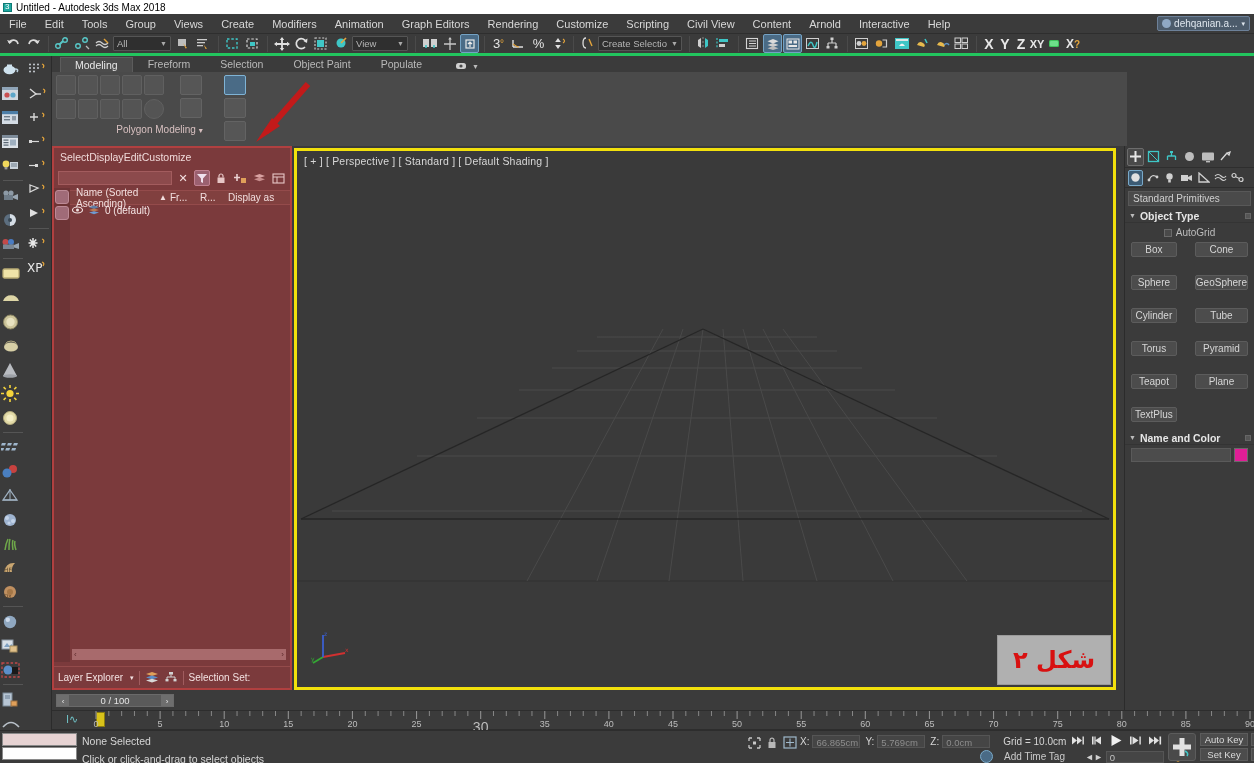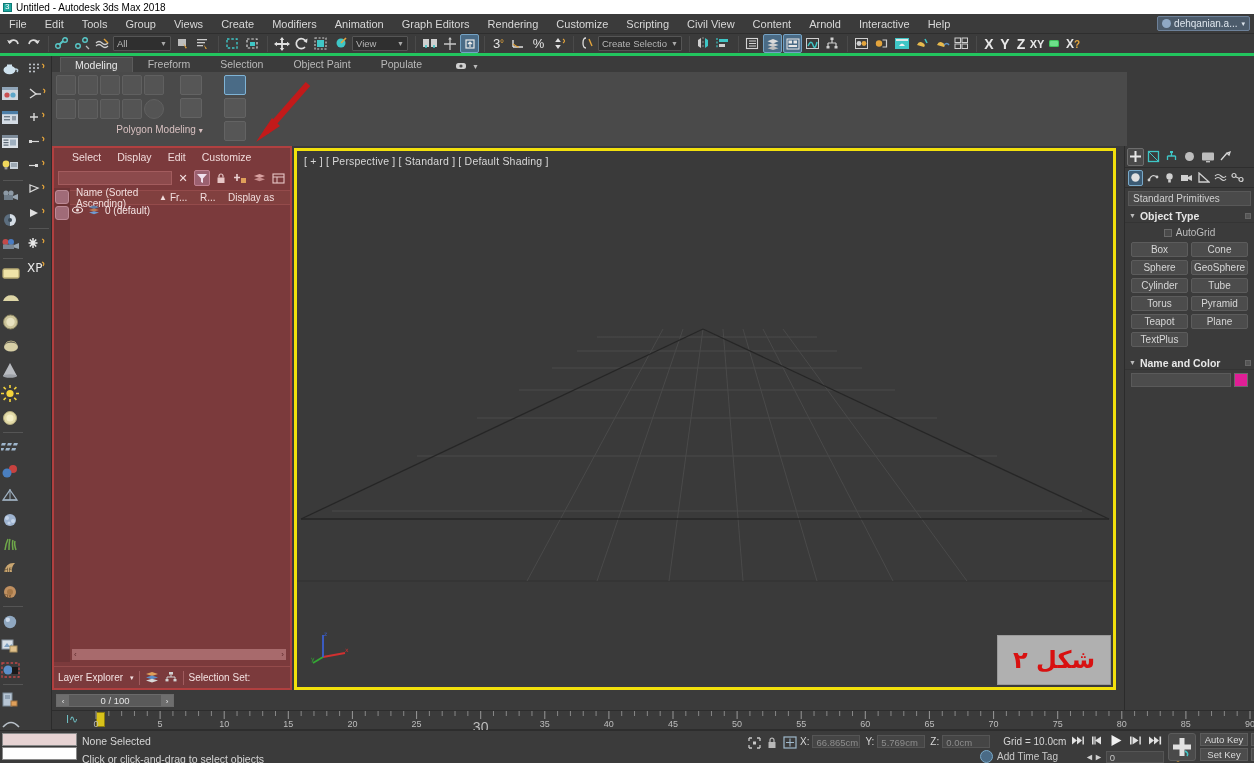--- a/index.html
+++ b/index.html
@@ -92,21 +92,21 @@
   .ltcol.a{left:0;}
   .ltcol.b{left:26px;}
   .lt{width:24px;height:23px;margin:0 auto 1px auto;display:flex;align-items:center;justify-content:flex-start;cursor:default;}
   .ltsep{height:1px;background:#555;margin:3px 3px;}
 
   
   .explorer{
     position:absolute;left:52px;top:146px;width:240px;height:544px;
     background:#7b3a3c; border:2px solid #b04040;
   }
-  .exp-menu{height:18px;display:flex;align-items:center;padding-left:18px;gap:16px;
+  .exp-menu{height:18px;display:flex;align-items:center;padding-left:6px;
     font-size:10.5px;color:#f0dada;}
   .exp-tool{height:24px;display:flex;align-items:center;padding:0 4px;gap:3px;}
   .exp-search{flex:1;height:14px;background:#8c4a4c;border:1px solid #a35c5e;}
   .exp-ti{width:16px;height:16px;display:flex;align-items:center;justify-content:center;font-size:11px;color:#f3e0e0;}
   .exp-ti.on{background:#9b6070;border:1px solid #c08090;border-radius:2px;}
   .exp-head{height:15px;display:flex;align-items:center;background:#81403f;
     border-top:1px solid #944b4b;border-bottom:1px solid #944b4b;font-size:10px;color:#f2dede;}
   .exp-head .c1{flex:1;padding-left:22px;}
   .exp-head .c2{width:30px;}
   .exp-head .c3{width:28px;}
@@ -149,21 +149,21 @@
   .cp-combo{margin:3px 3px;height:15px;background:#4a4a4a;border:1px solid #585858;
     display:flex;align-items:center;padding:0 4px;font-size:10px;color:#cfcfcf;}
   .rollup{margin-top:3px;}
   .rollup-hd{height:14px;display:flex;align-items:center;padding-left:4px;gap:4px;
     font-size:10.5px;font-weight:bold;color:#e6e6e6;border-bottom:1px solid #343434;}
   .rollup-hd .tri{font-size:7px;color:#bbb;}
   .rollup-hd .gr{margin-left:auto;margin-right:3px;width:6px;height:6px;background:#555;border:1px solid #666;}
   .rollup-body{padding:4px 6px 6px 6px;background:#3b3b3b;}
   .autogrid{display:flex;align-items:center;justify-content:center;gap:4px;font-size:10px;color:#bdbdbd;margin-bottom:4px;}
   .autogrid .chk{width:8px;height:8px;background:#4a4a4a;border:1px solid #6a6a6a;}
-  .otgrid{display:grid;grid-template-columns:1fr 1fr;gap:3px;}
+  .otgrid{display:grid;grid-template-columns:1fr 1fr;gap:18px;}
   .otbtn{height:15px;background:#4c4c4c;border:1px solid #5c5c5c;border-radius:2px;
     display:flex;align-items:center;justify-content:center;font-size:10px;color:#d6d6d6;}
   .namecolor{display:flex;gap:3px;align-items:center;padding:3px 6px;}
   .nameinput{flex:1;height:14px;background:#4c4c4c;border:1px solid #5a5a5a;}
   .colorswatch{width:14px;height:14px;background:#e01e96;border:1px solid #6a6a6a;}
 
   
   .framefield{position:absolute;left:56px;top:694px;width:118px;height:13px;background:#5a5a5a;
     border:1px solid #6a6a6a;display:flex;align-items:center;font-size:9.5px;color:#e4e4e4;}
   .framefield .ar{width:12px;text-align:center;background:#6e6e6e;height:100%;line-height:13px;font-size:8px;}
@@ -178,21 +178,21 @@
     border-top:1px solid #2d2d2d;}
   .sb-box{position:absolute;left:2px;top:2px;width:75px;height:13px;background:#e7d3d3;border:1px solid #8a8a8a;}
   .sb-box2{position:absolute;left:2px;top:16px;width:75px;height:13px;background:#ffffff;border:1px solid #8a8a8a;}
   .sb-t1{position:absolute;left:82px;top:4px;font-size:10.5px;color:#d6d6d6;}
   .sb-t2{position:absolute;left:82px;top:22px;font-size:10.5px;color:#d6d6d6;}
   .coordwrap{position:absolute;left:748px;top:4px;display:flex;align-items:center;gap:5px;}
   .coordfield{display:flex;align-items:center;gap:3px;font-size:10px;color:#d6d6d6;}
   .coordfield .v{width:48px;height:13px;background:#454545;border:1px solid #555;
     font-size:9.5px;color:#8d8d8d;padding-left:3px;line-height:13px;}
   .gridlbl{font-size:10px;color:#d6d6d6;margin-left:8px;}
-  .addtag{position:absolute;left:980px;top:19px;display:flex;align-items:center;gap:4px;font-size:10px;color:#cacaca;}
+  .addtag{position:absolute;left:980px;top:19px;display:flex;align-items:center;gap:11px;font-size:10px;color:#cacaca;}
   .addtag .ic{width:13px;height:13px;border-radius:50%;background:#4a6b86;border:1px solid #7aa9c8;}
   .playctl{position:absolute;left:1070px;top:3px;display:flex;align-items:center;gap:5px;color:#e2e2e2;font-size:12px;}
   .spinwrap{position:absolute;left:1085px;top:19px;display:flex;align-items:center;gap:3px;}
   .spinwrap .sv{width:58px;height:12px;background:#454545;border:1px solid #555;
     font-size:9.5px;color:#c3c3c3;padding-left:3px;line-height:12px;}
   .bigplus{position:absolute;left:1168px;top:2px;width:28px;height:28px;display:flex;
     align-items:center;justify-content:center;background:#4a4a4a;border:1px solid #5c5c5c;border-radius:3px;}
   .keybtns{position:absolute;left:1200px;top:2px;}
   .keybtn{width:48px;height:13px;background:#4c4c4c;border:1px solid #5c5c5c;
     font-size:9.5px;color:#dcdcdc;display:flex;align-items:center;justify-content:center;margin-bottom:2px;}

